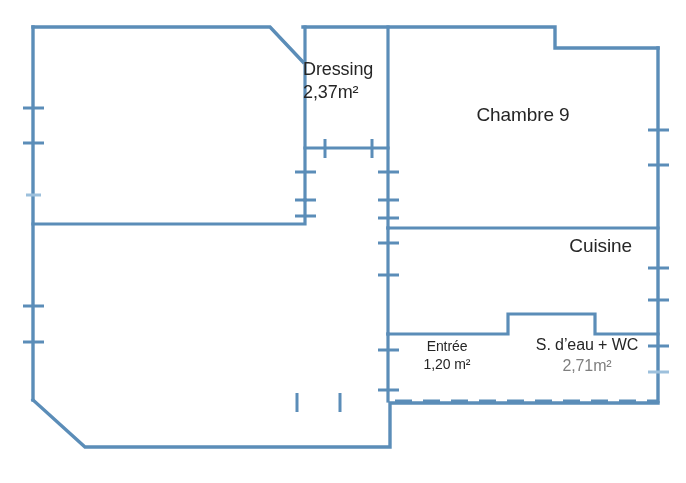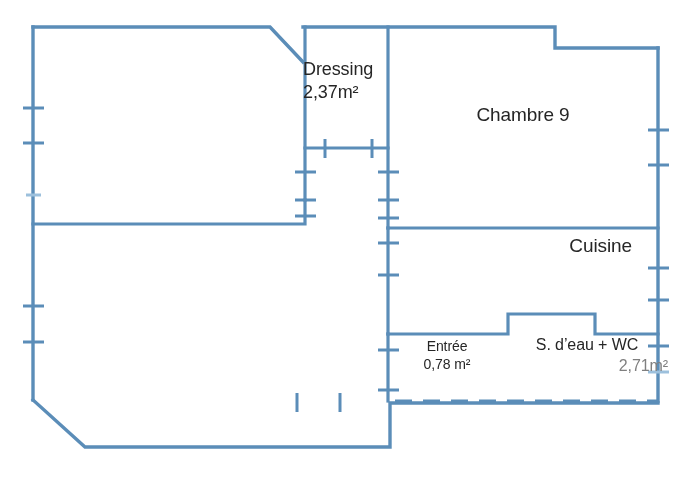--- a/index.html
+++ b/index.html
@@ -32,21 +32,21 @@
     text-align: center;
     color: #262626;
     font-family: Liberation Sans, sans-serif;
     font-size: 19px;
     line-height: 1.30;
     white-space: nowrap;
     letter-spacing: -0.1px;
   }
   .room-label .nm { display: block; }
   .room-label .ar { display: block; }
-  .room-label.faded .ar { color: #7f7f7f; text-align: right; }
+  .room-label.faded .ar { color: #7f7f7f; }
   .lbl-chambre1   { left: 62px;  top: 108px; width: 230px; }
   .lbl-dressing   { left: 303px; top: 58px;  width: 92px;  text-align: left; font-size: 18px; }
   .lbl-chambre2   { left: 418px; top: 103px; width: 210px; }
   .lbl-salon      { left: 46px;  top: 292px; width: 300px; }
   .lbl-cuisine    { left: 432px; top: 234px; width: 200px; text-align: right; }
   .lbl-entree     { left: 388px; top: 337px; width: 118px; font-size: 14px;}
   .lbl-sdeau      { left: 506px; top: 335px; width: 162px; font-size: 16px;}
 </style>
 </head>
 <body>
@@ -144,21 +144,21 @@
     <span class="nm">Chambre 9</span>
   </div>
 
 
   <div class="room-label lbl-cuisine">
     <span class="nm">Cuisine</span>
   </div>
 
   <div class="room-label lbl-entree">
     <span class="nm">Entrée</span>
-    <span class="ar">0,78 m²</span>
+    <span class="ar">1,20 m²</span>
   </div>
 
   <div class="room-label lbl-sdeau faded">
     <span class="nm">S. d’eau + WC</span>
     <span class="ar">2,71m²</span>
   </div>
 
 </div>
 
 </body></html>

